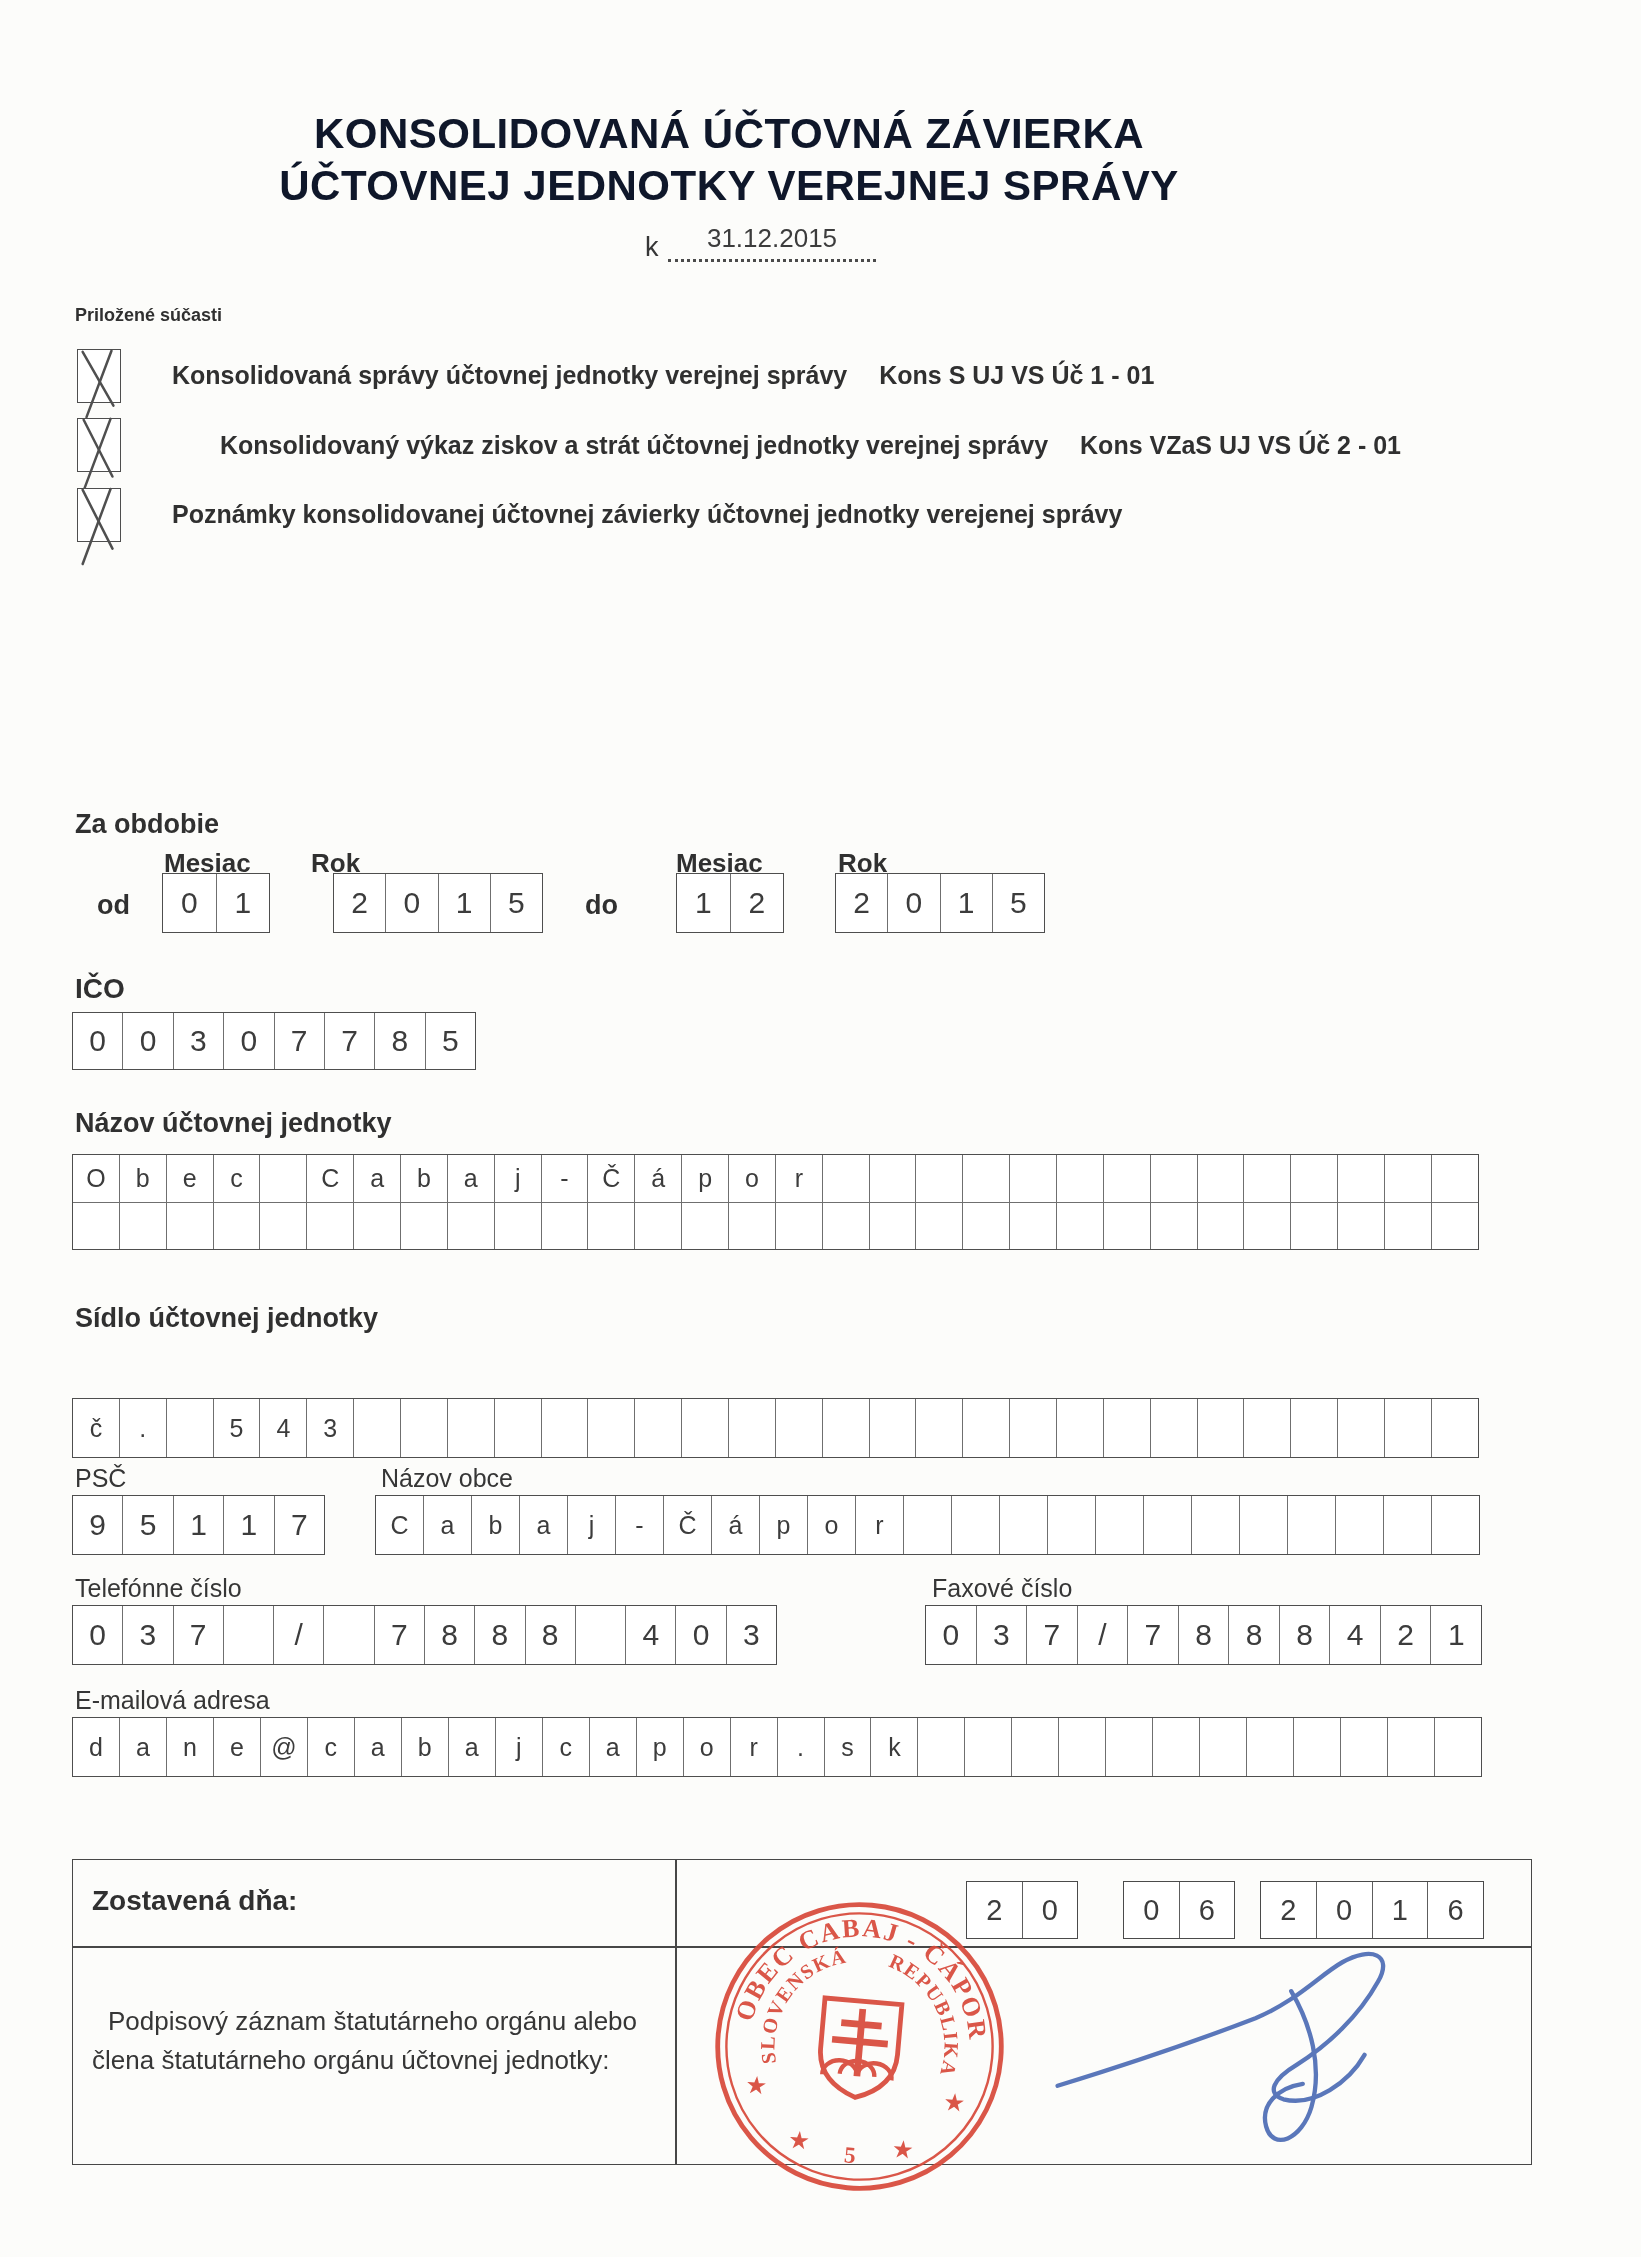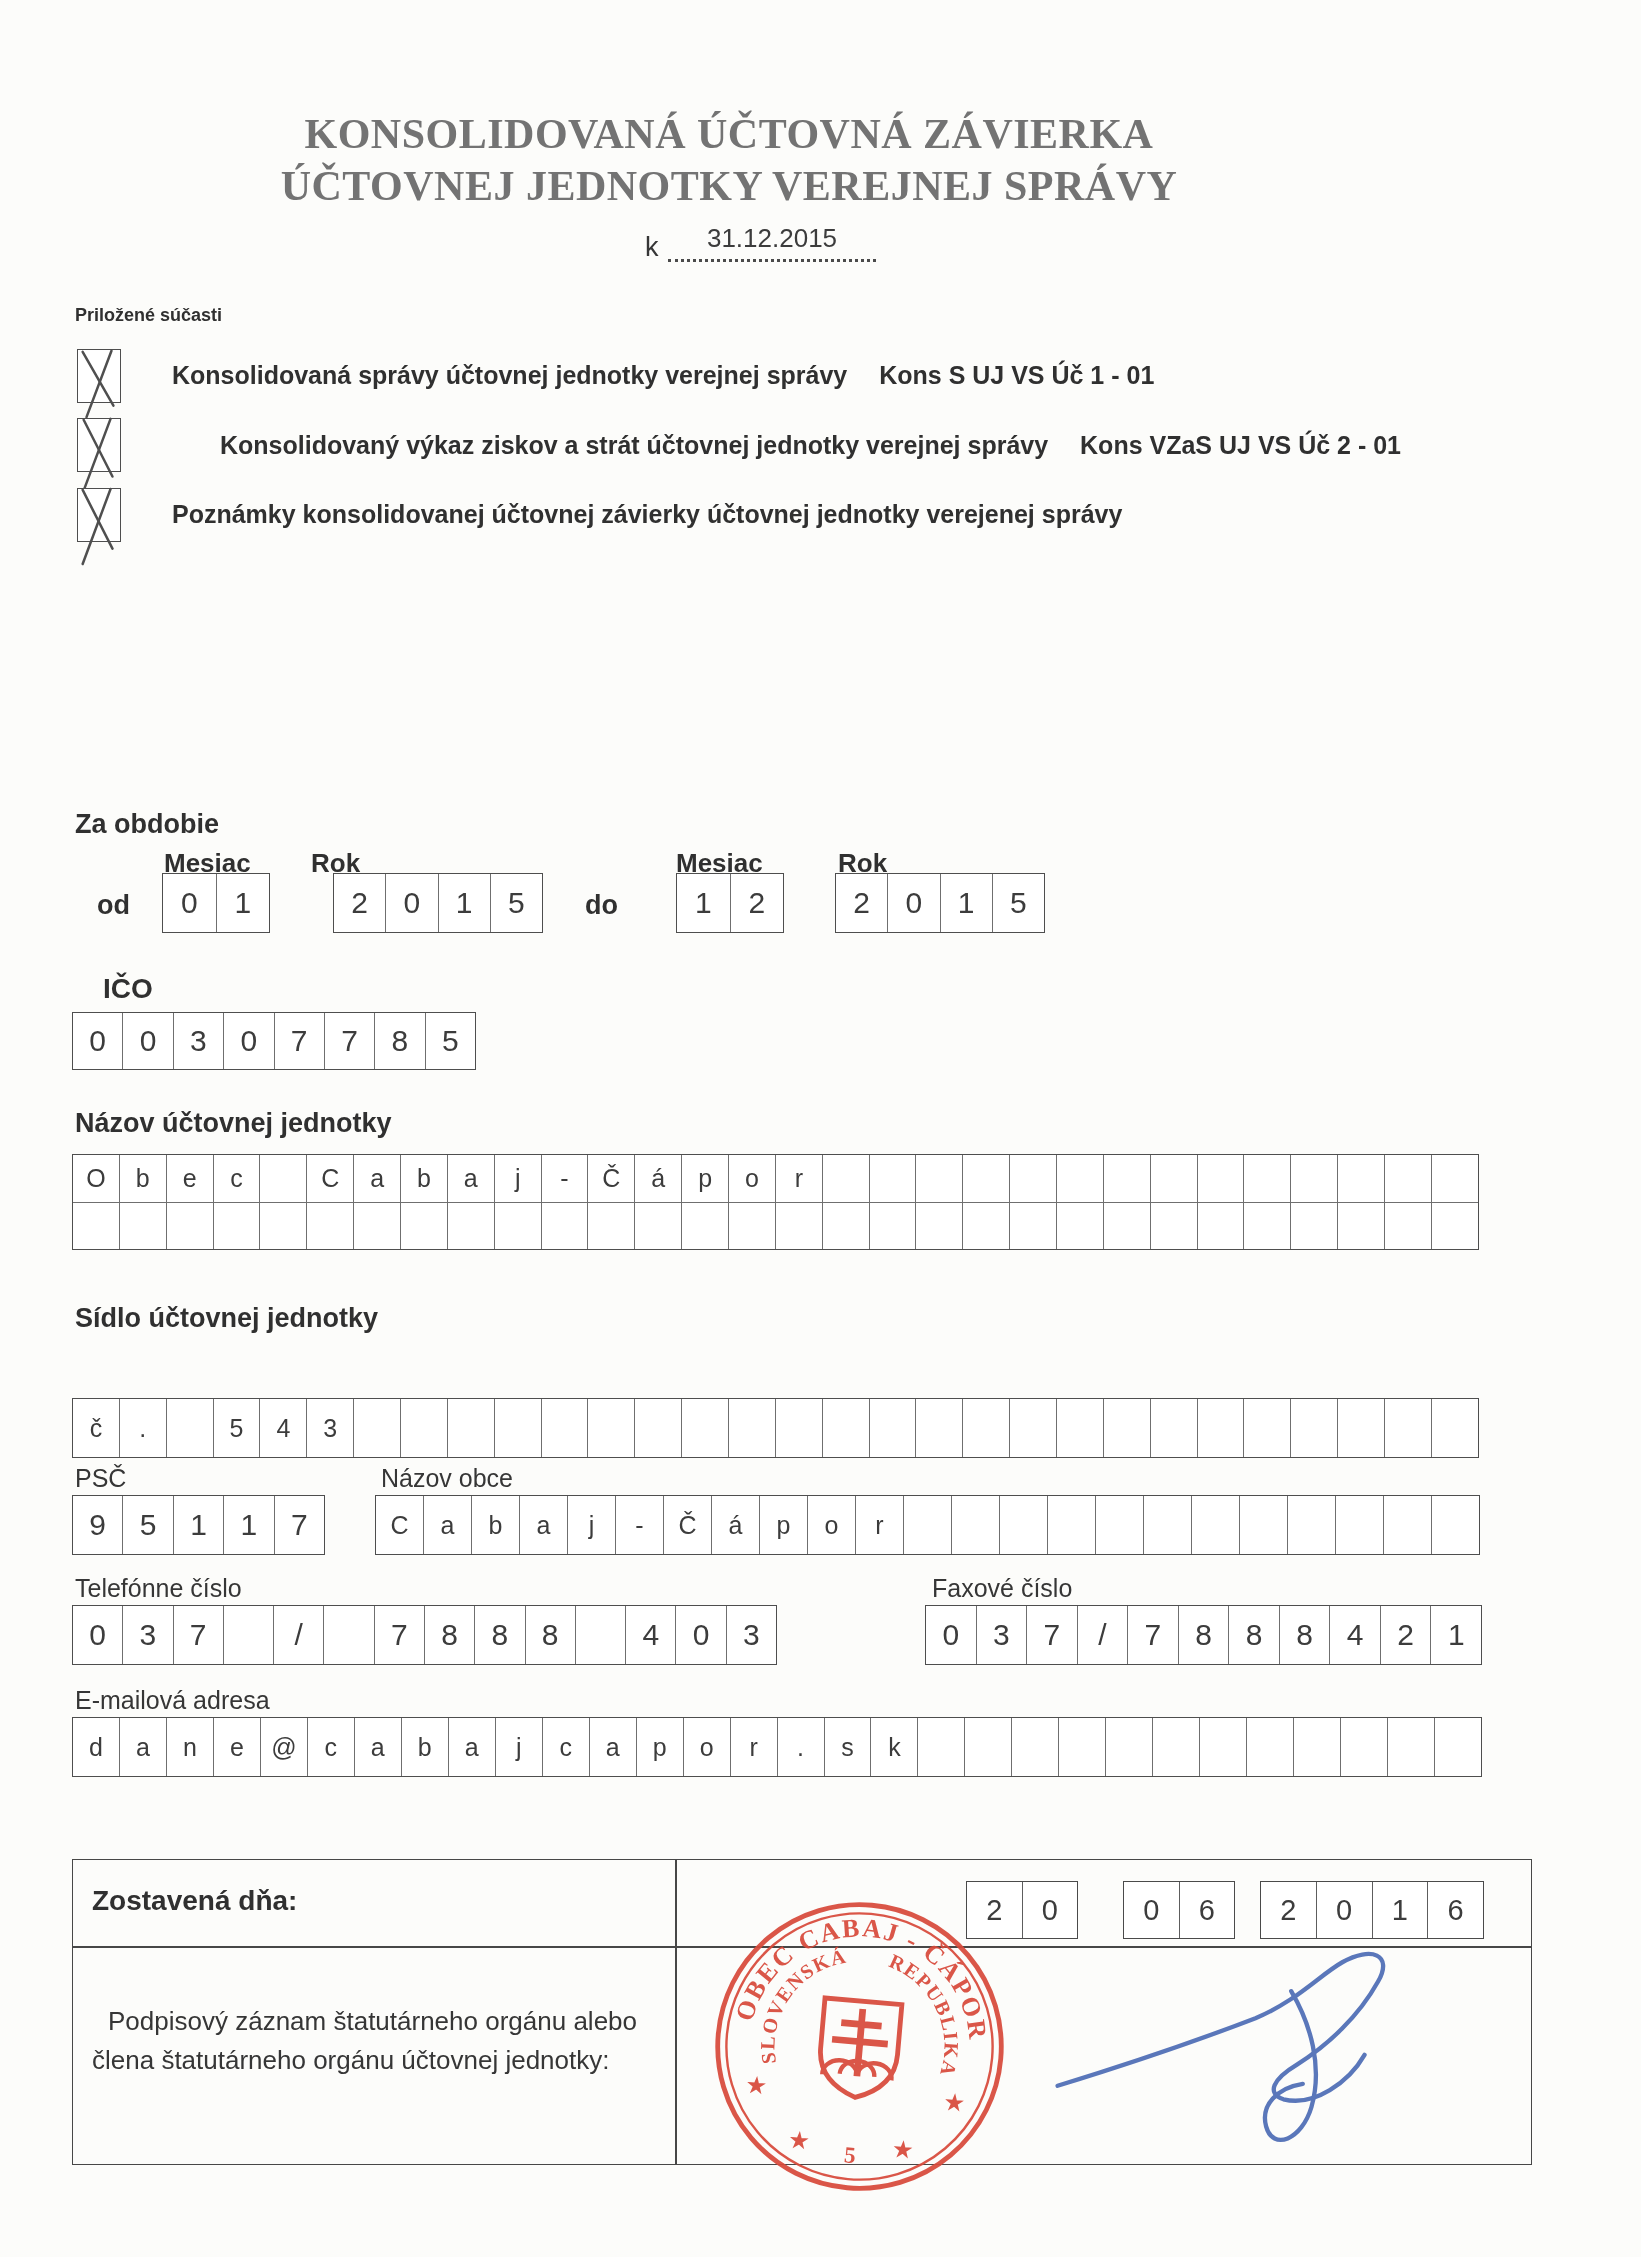--- a/index.html
+++ b/index.html
@@ -4,21 +4,21 @@
 <style>
   html,body{margin:0;padding:0;background:#e8e8e6;}
   .page{
     position:relative; width:1641px; height:2257px; margin:0 auto;
     background:#fcfcfa; overflow:hidden;
     font-family:"Liberation Sans", sans-serif; color:#3a3a3a;
   }
   .abs{position:absolute;}
   .title{
     text-align:center; font-weight:bold; font-size:42px; line-height:52px;
-    color:#737373; letter-spacing:0.5px;font-family:Liberation Serif, serif;
+    color:#0f172a; letter-spacing:0.5px;
   }
   .lbl{font-size:25px; color:#363636; white-space:nowrap;}
   .lbl-b{font-size:26px; font-weight:bold; color:#303030; white-space:nowrap;}
   .dotline{border-bottom:3.9px dotted #4a4a4a; height:0;}
   
   .char-grid{display:flex; border:1.9px solid #4e4e4e; background:#fff; box-sizing:border-box;}
   .char-grid .cell{
     flex:1; border-right:1px solid #6f6f6f; display:flex; align-items:center; justify-content:center;
     font-size:25px; color:#3c3c3c; overflow:hidden;
   }
@@ -109,21 +109,21 @@
       <div class="cell">1</div>
       <div class="cell">2</div>
     </div>
   <div class="abs char-grid digits" style="left:835px; top:873px; width:210px; height:60px;">
       <div class="cell">2</div>
       <div class="cell">0</div>
       <div class="cell">1</div>
       <div class="cell">5</div>
     </div>
 
-  <div class="abs lbl-b" style="left:75px; top:973px; font-size:28px;margin-left:28px;">IČO</div>
+  <div class="abs lbl-b" style="left:75px; top:973px; font-size:28px;">IČO</div>
   <div class="abs char-grid digits" style="left:72px; top:1012px; width:404px; height:58px;">
       <div class="cell">0</div>
       <div class="cell">0</div>
       <div class="cell">3</div>
       <div class="cell">0</div>
       <div class="cell">7</div>
       <div class="cell">7</div>
       <div class="cell">8</div>
       <div class="cell">5</div>
     </div>

